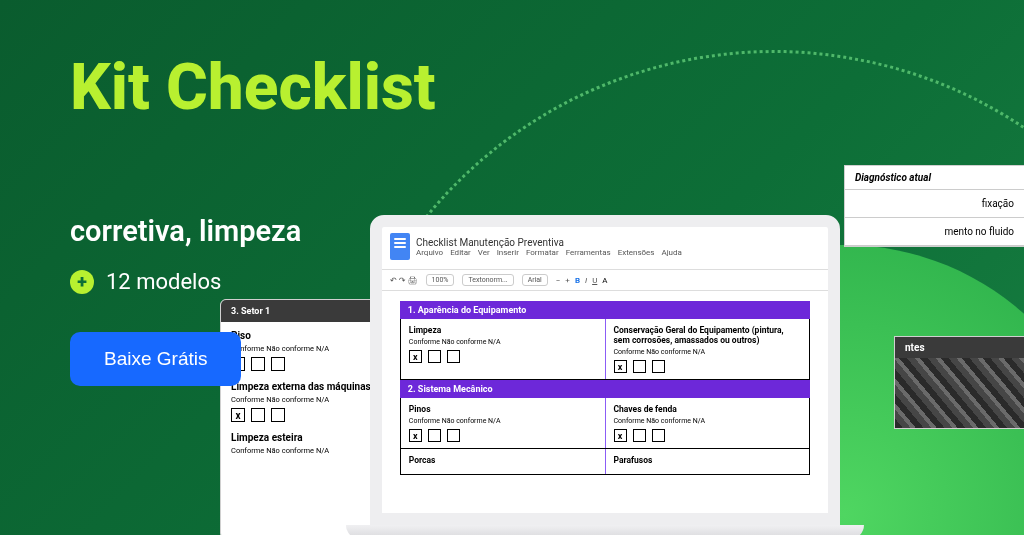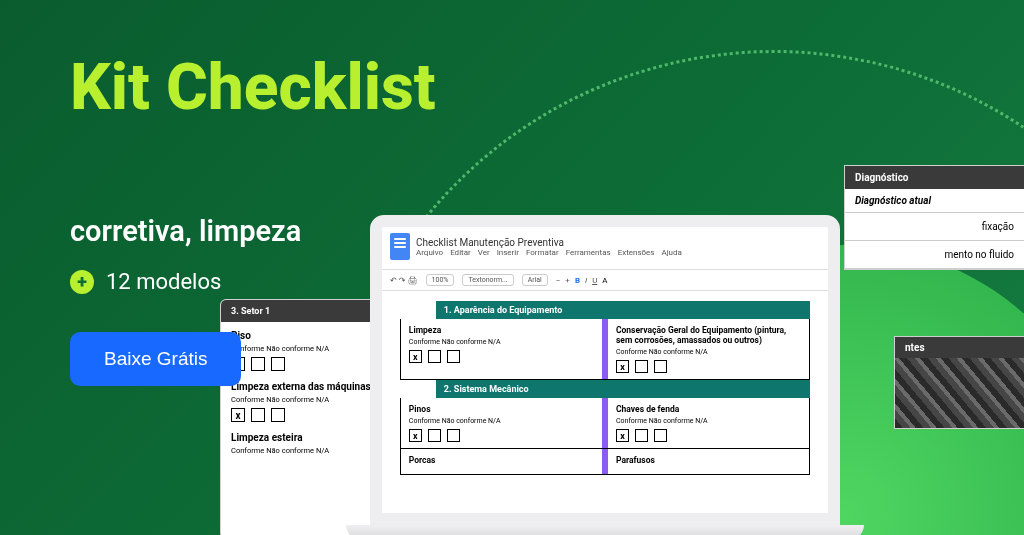--- a/index.html
+++ b/index.html
@@ -132,29 +132,28 @@
     .docs-toolbar .pill { border: 1px solid #ccc; border-radius: 3px; padding: 1px 5px; font-size: 7px; }
     .tb-icons span { margin-right: 5px; }
     .tb-b { font-weight: 700; color: #1a73e8; }
     .doc-page {
       background: #fff;
       margin: 10px auto;
       width: 92%;
       font-size: 8px;
     }
     .section-bar {
-      background: #0f766e;
+      background: #6d28d9;
       color: #fff;
       padding: 4px 8px;
       font-weight: 700;
       font-size: 9px;
-      margin-left: 36px;
     }
     .two-col { display: flex; border: 1px solid #000; border-top: none; }
-    .col { flex: 1; padding: 6px 8px; border-right: 6px solid #8b5cf6; }
+    .col { flex: 1; padding: 6px 8px; border-right: 1px solid #8b5cf6; }
     .col:last-child { border-right: none; }
     .field-title { font-weight: 700; font-size: 8.5px; margin-bottom: 3px; }
     .field-sub { font-size: 7px; margin-bottom: 4px; }
     .checkbox-row { display: flex; gap: 6px; align-items: center; }
     .cb {
       width: 13px; height: 13px; border: 1px solid #000; display: inline-flex;
       align-items: center; justify-content: center; font-size: 9px; font-weight: 700;
     }
     
     .card-back-left {
@@ -339,21 +338,20 @@
         <div class="col">
           <div class="field-title">Parafusos</div>
         </div>
       </div>
     </div>
   </div>
   <div class="laptop-base"></div>
 </div>
 
 <div class="card-diag">
-  <div class="card-diag-head">Diagnóstico</div>
   <div class="card-diag-sub">Diagnóstico atual</div>
   <div class="card-diag-line">fixação</div>
   <div class="card-diag-line">mento no fluido</div>
 </div>
 
 <div class="card-ntes">
   <div class="card-ntes-head">ntes</div>
   <div class="card-ntes-img"></div>
 </div>
 

